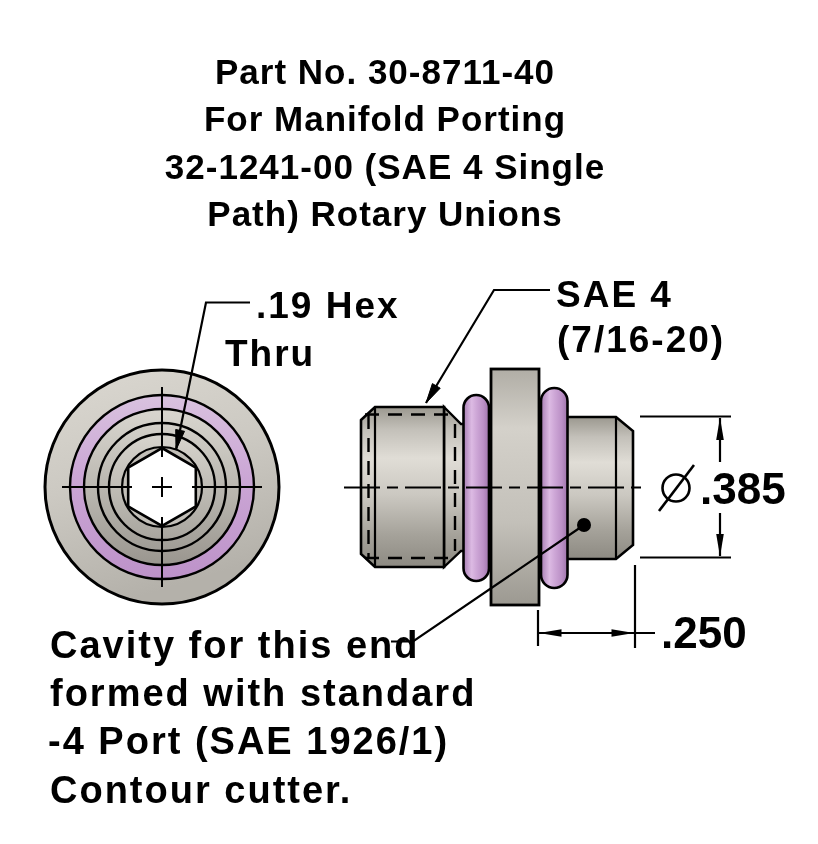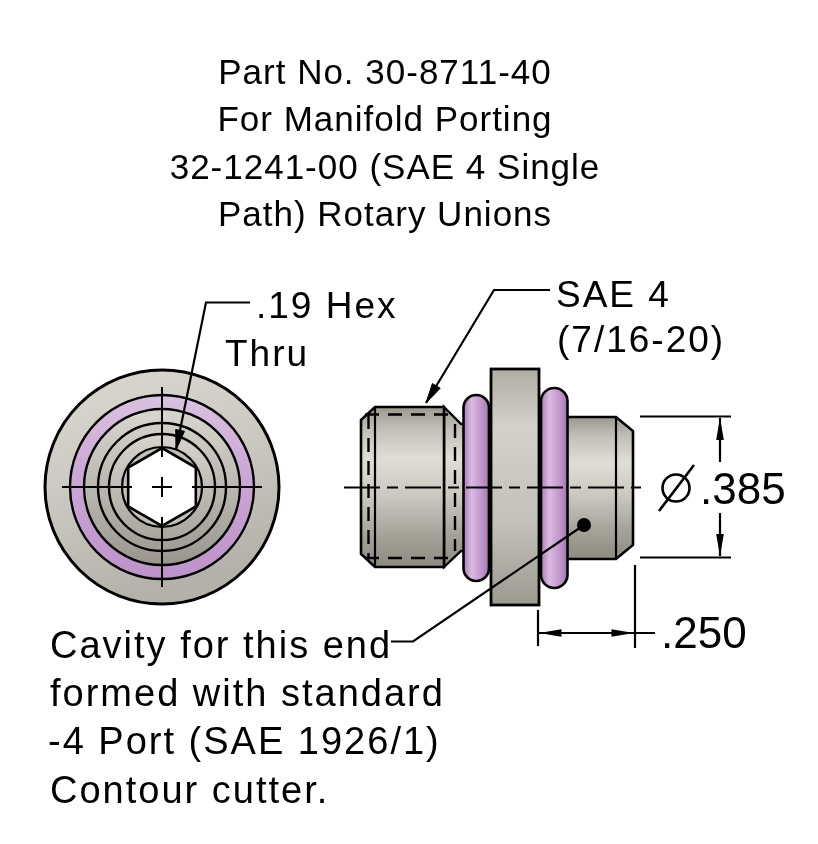--- a/index.html
+++ b/index.html
@@ -1,17 +1,17 @@
 <!DOCTYPE html>
 <html><head>
 <meta charset="utf-8">
 <style>
   html,body{margin:0;padding:0;background:#ffffff;}
   .page{position:relative;width:818px;height:844px;background:#ffffff;overflow:hidden;
-        font-family:"Liberation Sans", sans-serif;}
+        font-family:"Liberation Sans", sans-serif;font-weight:bold;}
   svg{position:absolute;left:0;top:0;}
   .t-title{font-family:"Liberation Sans",sans-serif;font-size:35px;letter-spacing:1px;fill:#000;}
   .t-label{font-family:"Liberation Sans",sans-serif;font-size:37px;letter-spacing:2px;fill:#000;}
   .t-note{font-family:"Liberation Sans",sans-serif;font-size:38px;letter-spacing:2px;fill:#000;}
   .t-dim{font-family:"Liberation Sans",sans-serif;font-size:44px;fill:#000;}
   .ln{stroke:#000;fill:none;}
 </style>
 </head>
 <body>
 

